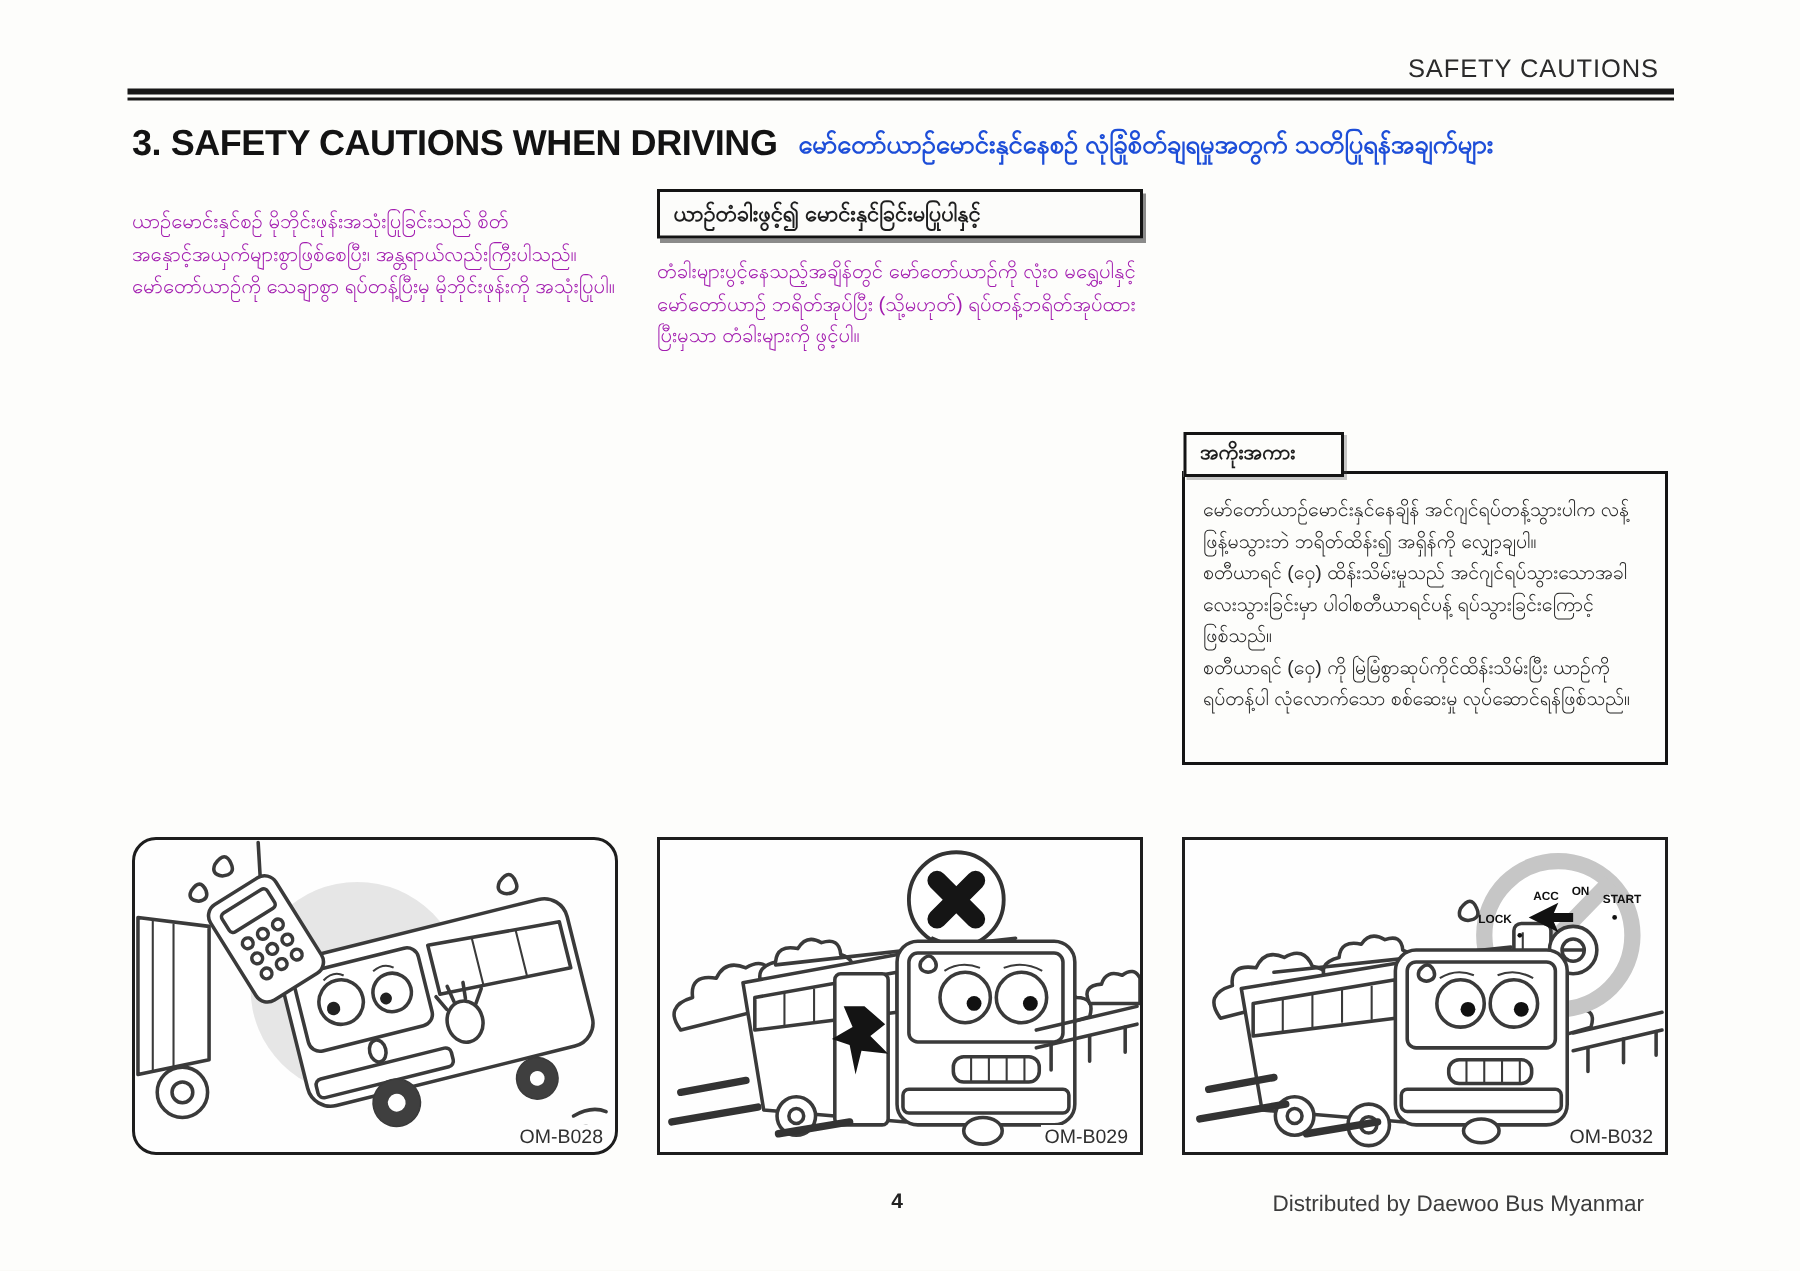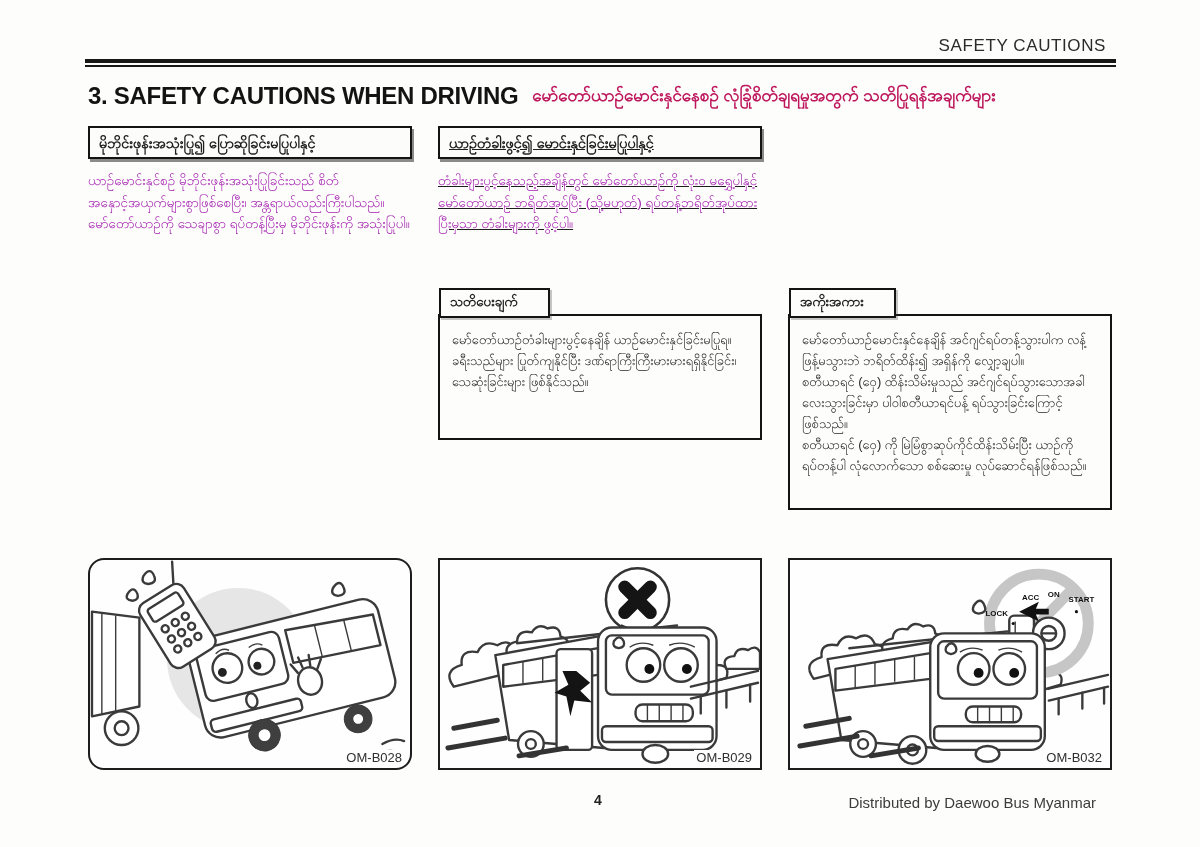--- a/index.html
+++ b/index.html
@@ -4,26 +4,26 @@
 <style>
   * { margin:0; padding:0; box-sizing:border-box; }
   html,body { width:1200px; height:847px; }
   body { background:#f4f4f2; font-family:"Liberation Sans","DejaVu Sans",sans-serif; color:#1e1e1e; }
   .page { position:relative; width:1200px; height:847px; background:#fdfdfb; overflow:hidden; }
 
   .header-label { position:absolute; top:36px; right:94px; font-size:17px; letter-spacing:.6px; color:#2b2b2b; }
   .header-rule { position:absolute; left:85px; top:59px; width:1031px; height:8px;
                  border-top:4px solid #181818; border-bottom:2px solid #181818; }
 
-  .title-row { position:absolute; left:88px; top:82px; width:1040px; display:flex; align-items:center; gap:14px; white-space:nowrap; }
+  .title-row { position:absolute; left:88px; top:82px; width:1040px; display:flex; align-items:flex-end; gap:14px; white-space:nowrap; }
   .title-en { font-size:24px; font-weight:bold; letter-spacing:-.3px; color:#131313; }
-  .title-my { font-size:17px; font-weight:bold; color:#be185d; }
+  .title-my { font-size:17px; font-weight:bold; color:#1d4ed8; }
 
   .col { position:absolute; top:126px; width:324px; height:392px; }
-  #col1 { left:88px; } #col2 { left:438px;text-decoration:underline; } #col3 { left:788px; }
+  #col1 { left:88px; } #col2 { left:438px; } #col3 { left:788px; }
 
   .head-box { border:2px solid #141414; background:#fcfcfa; box-shadow:2px 3px 0 rgba(45,45,45,.55);
               padding:6px 9px 5px; font-weight:bold; font-size:14.5px; line-height:1.25; min-height:31px; }
   #col3 .head-box { margin-top:6px; padding:10px 9px 9px; min-height:38px; }
 
   .body-text { margin-top:11px; font-size:13.5px; line-height:1.6; color:#a21caf; padding-right:2px; }
   #col3 .body-text { margin-top:15px; }
 
   .note { position:absolute; top:162px; left:0; width:100%; }
   .note-title { position:relative; z-index:2; display:inline-block; margin-left:1px;
@@ -56,31 +56,26 @@
 
   <div class="header-label">SAFETY CAUTIONS</div>
   <div class="header-rule"></div>
 
   <div class="title-row">
     <span class="title-en">3. SAFETY CAUTIONS WHEN DRIVING</span>
     <span class="title-my">မော်တော်ယာဉ်မောင်းနှင်နေစဉ် လုံခြုံစိတ်ချရမှုအတွက် သတိပြုရန်အချက်များ</span>
   </div>
 
   <div class="col" id="col1">
-    <div class="head-box">မိုဘိုင်းဖုန်းအသုံးပြု၍ ပြောဆိုခြင်းမပြုပါနှင့်</div>
     <div class="body-text">ယာဉ်မောင်းနှင်စဉ် မိုဘိုင်းဖုန်းအသုံးပြုခြင်းသည် စိတ်အနှောင့်အယှက်များစွာဖြစ်စေပြီး၊ အန္တရာယ်လည်းကြီးပါသည်။ မော်တော်ယာဉ်ကို သေချာစွာ ရပ်တန့်ပြီးမှ မိုဘိုင်းဖုန်းကို အသုံးပြုပါ။</div>
   </div>
 
   <div class="col" id="col2">
     <div class="head-box">ယာဉ်တံခါးဖွင့်၍ မောင်းနှင်ခြင်းမပြုပါနှင့်</div>
     <div class="body-text">တံခါးများပွင့်နေသည့်အချိန်တွင် မော်တော်ယာဉ်ကို လုံးဝ မရွှေ့ပါနှင့် မော်တော်ယာဉ် ဘရိတ်အုပ်ပြီး (သို့မဟုတ်) ရပ်တန့်ဘရိတ်အုပ်ထားပြီးမှသာ တံခါးများကို ဖွင့်ပါ။</div>
-    <div class="note">
-      <div class="note-title">သတိပေးချက်</div>
-      <div class="note-box">မော်တော်ယာဉ်တံခါးများပွင့်နေချိန် ယာဉ်မောင်းနှင်ခြင်းမပြုရ။ ခရီးသည်များ ပြုတ်ကျနိုင်ပြီး ဒဏ်ရာကြီးကြီးမားမားရရှိနိုင်ခြင်း၊ သေဆုံးခြင်းများ ဖြစ်နိုင်သည်။</div>
-    </div>
   </div>
 
   <div class="col" id="col3">
     <div class="note">
       <div class="note-title">အကိုးအကား</div>
       <div class="note-box">မော်တော်ယာဉ်မောင်းနှင်နေချိန် အင်ဂျင်ရပ်တန့်သွားပါက လန့်ဖြန့်မသွားဘဲ ဘရိတ်ထိန်း၍ အရှိန်ကို လျှော့ချပါ။
 စတီယာရင် (ဝှေ) ထိန်းသိမ်းမှုသည် အင်ဂျင်ရပ်သွားသောအခါ လေးသွားခြင်းမှာ ပါဝါစတီယာရင်ပန့် ရပ်သွားခြင်းကြောင့်ဖြစ်သည်။
 စတီယာရင် (ဝှေ) ကို မြဲမြံစွာဆုပ်ကိုင်ထိန်းသိမ်းပြီး ယာဉ်ကိုရပ်တန့်ပါ လုံလောက်သော စစ်ဆေးမှု လုပ်ဆောင်ရန်ဖြစ်သည်။</div>
     </div>
   </div>

